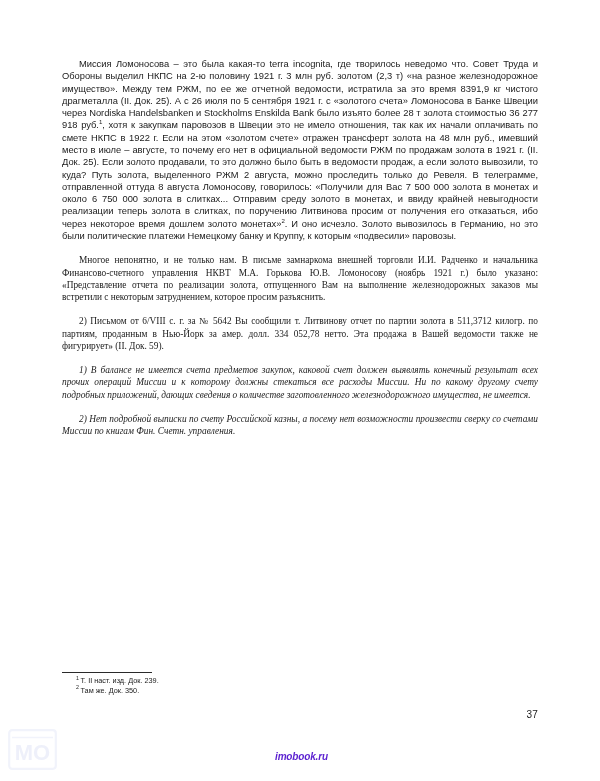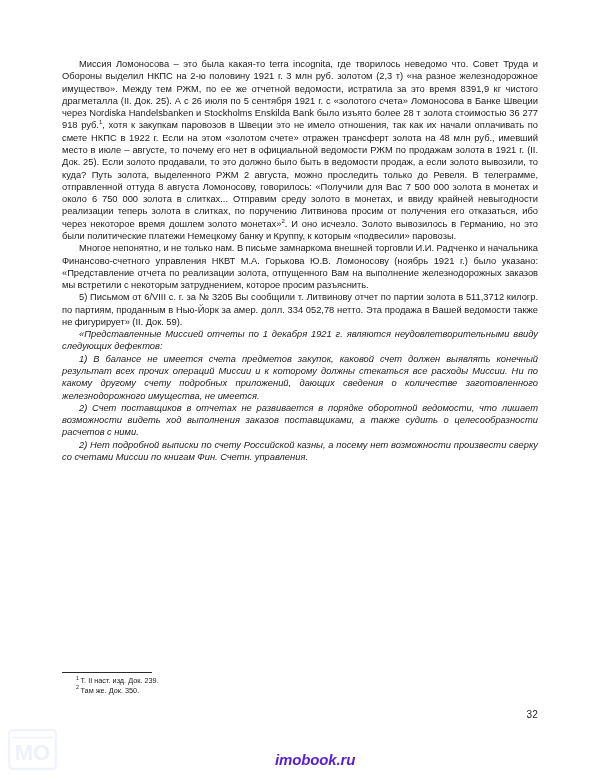--- a/index.html
+++ b/index.html
@@ -42,21 +42,22 @@
     color: #1b1b1b;
     hyphens: manual;
   }
 
   .para.italic {
     font-style: italic;
     letter-spacing: 0.01px;
   }
 
   .para + .para {
-    margin-top: 0;
+    margin-top: 12px;
+    font-family: Liberation Serif, serif;
   }
 
   sup.fn {
     font-size: 6.1px;
     vertical-align: super;
     line-height: 0;
   }
 
   
   .footnote-area {
@@ -104,59 +105,57 @@
     left: 8px;
     top: 729px;
     width: 49px;
     height: 41px;
   }
 
   .site-watermark {
     position: absolute;
     left: 275px;
     top: 751px;
-    font-size: 15px;
+    font-size: 10px;
     font-style: italic;
     font-weight: bold;
     color: #5a1fd0;
     letter-spacing: -0.15px;
   }
 </style>
 </head>
 <body>
 
 <div class="page">
 
   <div class="text-column">
 
     <p class="para"><span>Миссия Ломоносова – это была какая-то terra incognita, где творилось неведомо что. Совет Труда и Обороны выделил НКПС на 2-ю половину 1921 г. 3 млн руб. золотом (2,3 т) «на разное железнодорожное имущество». Между тем РЖМ, по ее же отчетной ведомости, истратила за это время 8391,9 кг чистого драгметалла (II. Док. 25). А с 26 июля по 5 сентября 1921 г. с «золотого счета» Ломоносова в Банке Швеции через Nordiska Handelsbanken и Stockholms Enskilda Bank было изъято более 28 т золота стоимостью 36 277 918 руб.</span><sup class="fn">1</sup><span>, хотя к закупкам паровозов в Швеции это не имело отношения, так как их начали оплачивать по смете НКПС в 1922 г. Если на этом «золотом счете» отражен трансферт золота на 48 млн руб., имевший место в июле – августе, то почему его нет в официальной ведомости РЖМ по продажам золота в 1921 г. (II. Док. 25). Если золото продавали, то это должно было быть в ведомости продаж, а если золото вывозили, то куда? Путь золота, выделенного РЖМ 2 августа, можно проследить только до Ревеля. В телеграмме, отправленной оттуда 8 августа Ломоносову, говорилось: «Получили для Вас 7 500 000 золота в монетах и около 6 750 000 золота в слитках... Отправим среду золото в монетах, и ввиду крайней невыгодности реализации теперь золота в слитках, по поручению Литвинова просим от получения его отказаться, ибо через некоторое время дошлем золото монетах»</span><sup class="fn">2</sup><span>. И оно исчезло. Золото вывозилось в Германию, но это были политические платежи Немецкому банку и Круппу, к которым «подвесили» паровозы.</span></p>
 
     <p class="para">Многое непонятно, и не только нам. В письме замнаркома внешней торговли И.И. Радченко и начальника Финансово-счетного управления НКВТ М.А. Горькова Ю.В. Ломоносову (ноябрь 1921 г.) было указано: «Представление отчета по реализации золота, отпущенного Вам на выполнение железнодорожных заказов мы встретили с некоторым затруднением, которое просим разъяснить.</p>
 
 
-    <p class="para">5) Письмом от 6/VIII с. г. за № 3205 Вы сообщили т. Литвинову отчет по партии золота в 511,3712 килогр. по партиям, проданным в Нью-Йорк за амер. долл. 334 052,78 нетто. Эта продажа в Вашей ведомости также не фигурирует» (II. Док. 59).</p>
+    <p class="para">2) Письмом от 6/VIII с. г. за № 5642 Вы сообщили т. Литвинову отчет по партии золота в 511,3712 килогр. по партиям, проданным в Нью-Йорк за амер. долл. 334 052,78 нетто. Эта продажа в Вашей ведомости также не фигурирует» (II. Док. 59).</p>
 
 
-    <p class="para italic">«Представленные Миссией отчеты по 1 декабря 1921 г. являются неудовлетворительными ввиду следующих дефектов:</p>
 
     <p class="para italic">1) В балансе не имеется счета предметов закупок, каковой счет должен выявлять конечный результат всех прочих операций Миссии и к которому должны стекаться все расходы Миссии. Ни по какому другому счету подробных приложений, дающих сведения о количестве заготовленного железнодорожного имущества, не имеется.</p>
 
-    <p class="para italic">2) Счет поставщиков в отчетах не развивается в порядке оборотной ведомости, что лишает возможности видеть ход выполнения заказов поставщиками, а также судить о целесообразности расчетов с ними.</p>
 
     <p class="para italic">2) Нет подробной выписки по счету Российской казны, а посему нет возможности произвести сверку со счетами Миссии по книгам Фин. Счетн. управления.</p>
 
   </div>
 
   <div class="footnote-area">
     <div class="footnote-rule"></div>
     <p class="footnote"><sup>1</sup><span>Т. II наст. изд. Док. 239.</span></p>
     <p class="footnote"><sup>2</sup><span>Там же. Док. 350.</span></p>
   </div>
 
-  <div class="page-number">32</div>
+  <div class="page-number">37</div>
 
   <div class="logo-watermark">
     <svg width="49" height="41" viewBox="0 0 49 41" xmlns="http://www.w3.org/2000/svg">
       <rect x="1.2" y="1.2" width="46.6" height="38.6" rx="3" ry="3" fill="none" stroke="#f1f3fb" stroke-width="2.2"></rect>
       <line x1="4" y1="8.5" x2="45" y2="8.5" stroke="#f1f3fb" stroke-width="1.6"></line>
       <text x="24.5" y="31" text-anchor="middle" font-family="'Liberation Sans', sans-serif" font-size="22" font-weight="bold" fill="#eef0fa">MO</text>
     </svg>
   </div>
 
   <div class="site-watermark">imobook.ru</div>

